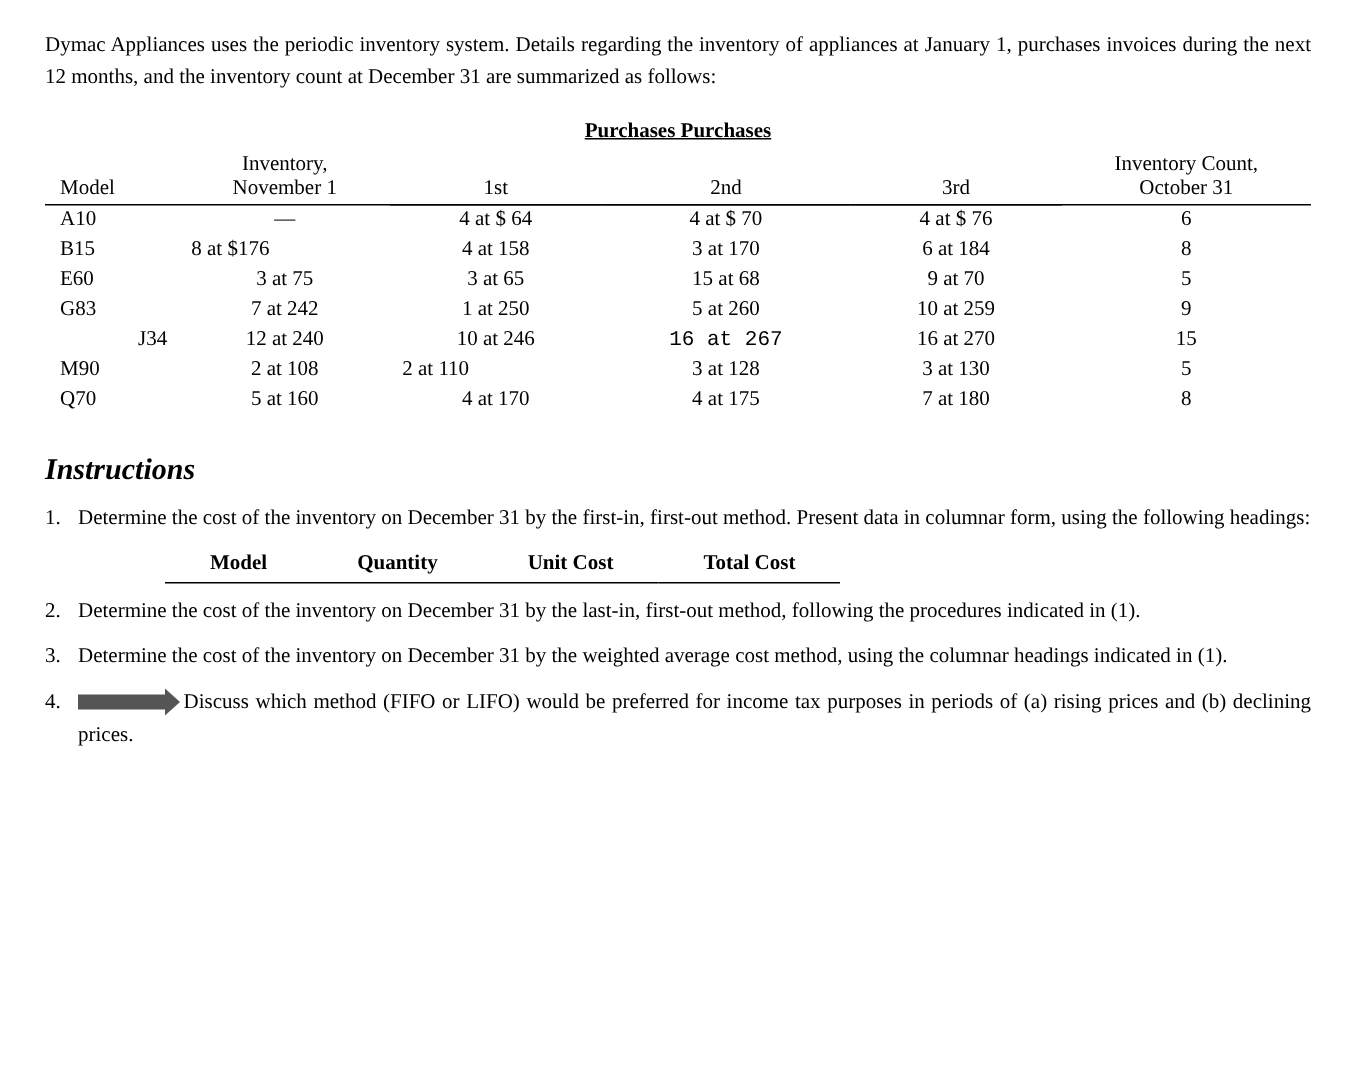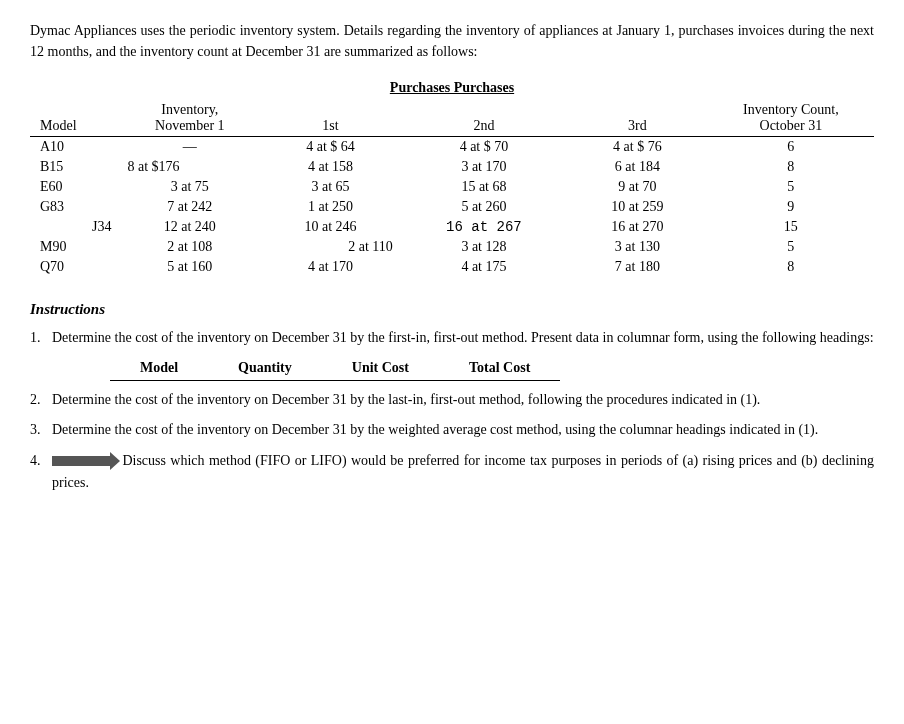--- a/index.html
+++ b/index.html
@@ -36,21 +36,21 @@
     }
     .top-header-row th {
       vertical-align: bottom;
     }
     .first-data-row td {
       border-top: 1px solid #000;
     }
     .instructions-heading {
       font-weight: bold;
       font-style: italic;
-      font-size: 15px;
+      font-size: 20px;
       margin-bottom: 6px;
       color: #000;
     }
     .instructions-section {
       line-height: 1.6;
     }
     .instruction-item {
       display: flex;
       margin-bottom: 8px;
       text-align: justify;
@@ -172,21 +172,21 @@
         <td style="text-align: right; padding-left: 10px;">J34</td>
         <td style="text-align: center;">12 at  240</td>
         <td style="text-align: center;">10 at  246</td>
         <td style="text-align: center; font-family: Liberation Mono, monospace;">16 at  267</td>
         <td style="text-align: center;">16 at  270</td>
         <td style="text-align: center;">15</td>
       </tr>
       <tr>
         <td style="text-align: left; padding-left: 10px;">M90</td>
         <td style="text-align: center;">2 at  108</td>
-        <td style="text-align: right;">2 at  110</td>
+        <td style="text-align: left;">2 at  110</td>
         <td style="text-align: center;">3 at  128</td>
         <td style="text-align: center;">3 at  130</td>
         <td style="text-align: center;">5</td>
       </tr>
       <tr>
         <td style="text-align: left; padding-left: 10px;">Q70</td>
         <td style="text-align: center;">5 at  160</td>
         <td style="text-align: center;">4 at  170</td>
         <td style="text-align: center;">4 at  175</td>
         <td style="text-align: center;">7 at  180</td>

